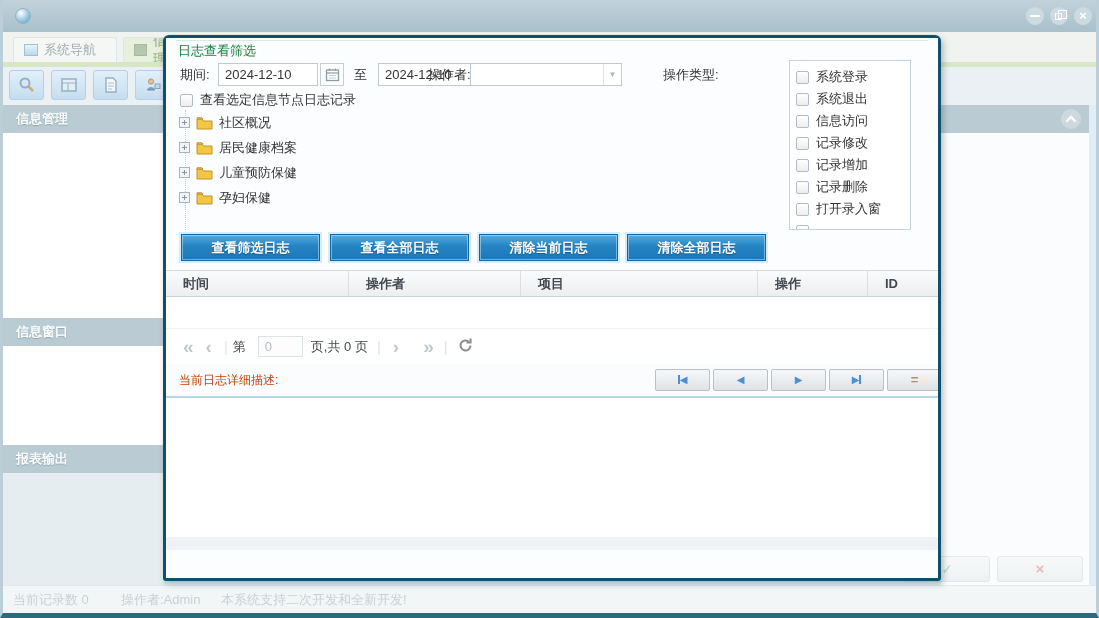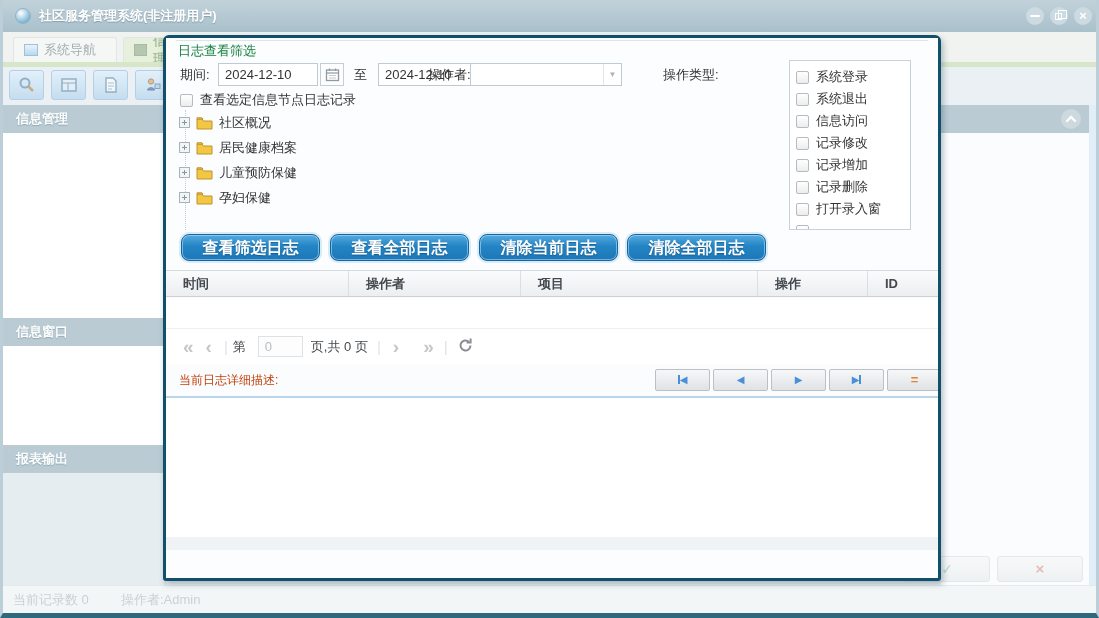--- a/index.html
+++ b/index.html
@@ -106,22 +106,22 @@
   .expander:before { content:""; position:absolute; left:2px; top:4px; width:5px; height:1px; background:#8a969d; }
   .expander:after { content:""; position:absolute; left:4px; top:2px; width:1px; height:5px; background:#8a969d; }
   .folder { flex:none; }
 
   
   .typelist { position:absolute; left:623px; top:22px; width:122px; height:170px; border:1px solid #c7d2d9;
               background:#fff; overflow:hidden; padding:5px 5px 0 6px; }
   .type-item { display:flex; align-items:center; gap:7px; font-size:13px; color:#333; height:22px; }
 
   
-  .act-btn { position:absolute; top:196px; width:139px; height:27px; border:1px solid #1466a2; border-radius:8px;
-             background:linear-gradient(#55aadf,#2384c4 45%,#1d78b8); color:#fff; font-size:16px; font-weight:bold;
+  .act-btn { position:absolute; top:196px; width:139px; height:27px; border:1px solid #1466a2; border-radius:0;
+             background:linear-gradient(#55aadf,#2384c4 45%,#1d78b8); color:#fff; font-size:13px; font-weight:bold;
              text-align:center; line-height:25px; box-shadow:inset 0 0 0 1px rgba(190,225,248,.55), 0 0 0 2px #d9ebf7;
              text-shadow:0 1px 1px rgba(20,70,110,.6); }
   .act-0 { left:15px; } .act-1 { left:164px; } .act-2 { left:313px; } .act-3 { left:461px; }
 
   
   .grid-hd { position:absolute; left:0; top:232px; width:772px; height:27px;
              background:linear-gradient(#fafbfc,#eceef0); border-top:1px solid #d4dade; border-bottom:1px solid #cbd2d6;
              display:flex; font-size:13px; font-weight:bold; color:#43494e; }
   .gcol { line-height:26px; padding-left:17px; border-right:1px solid #dadfe2; height:100%; }
   .gc0 { width:183px; } .gc1 { width:172px; } .gc2 { width:110px; } .gc3 { width:237px; } .gc4 { flex:1; border-right:none; }
@@ -151,21 +151,20 @@
   .detail-area { position:absolute; left:0; top:358px; width:772px; height:141px; background:#ffffff; border-top:2px solid #b9d5ea; }
   .dlg-footstrip { position:absolute; left:0; top:499px; width:772px; height:13px; background:#eff3f5; }
 </style>
 </head>
 <body>
 
 <div class="window">
 
   <div class="titlebar">
     <span class="app-icon"></span>
-    <span class="app-title">社区服务管理系统(非注册用户)</span>
     <div class="win-controls">
       <div class="wbtn">
           <span class="glyph-min"></span>
         </div>
       <div class="wbtn">
           <span class="glyph-restore"></span>
         </div>
       <div class="wbtn">
           <span class="glyph-x">×</span>
         </div>
@@ -231,20 +230,21 @@
   </div>
   <div class="rpanel-body"></div>
   <div class="rscroll"></div>
 
   <div class="bg-btn ok"><span>✓</span></div>
   <div class="bg-btn cancel"><span>×</span></div>
 
   <div class="statusbar">
     <span class="st-rec">当前记录数 0</span>
     <span class="st-op">操作者:Admin</span>
+    <span class="st-note">本系统支持二次开发和全新开发!</span>
   </div>
 
   <div class="dialog">
 
     <div class="dlg-body">
       <div class="fieldset-line"></div>
       <div class="legend">日志查看筛选</div>
 
       <span class="flabel lb-period">期间:</span>
       <input class="txt date1" readonly="" value="2024-12-10" style="">

